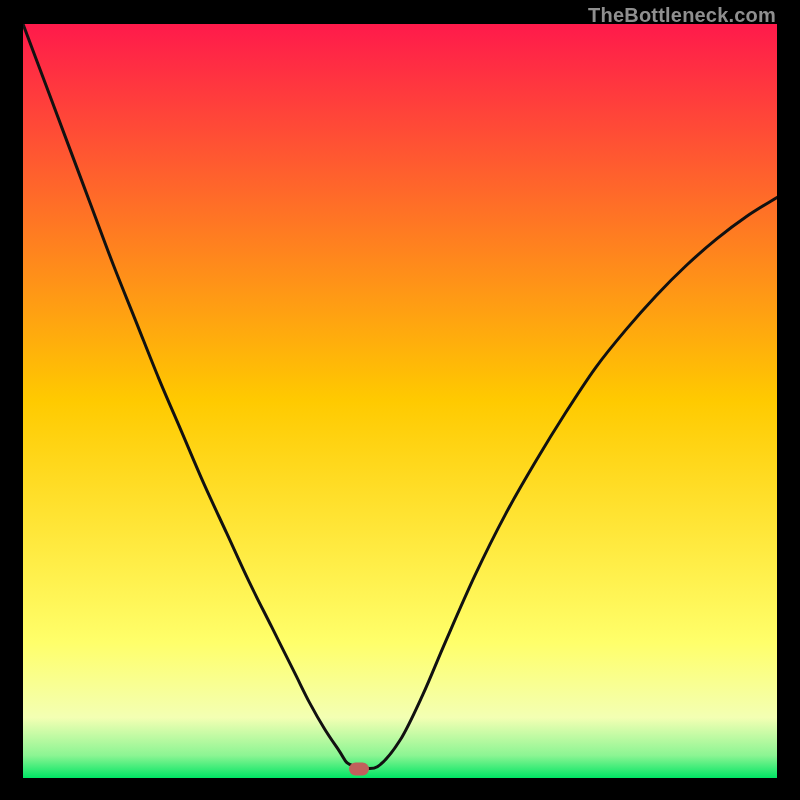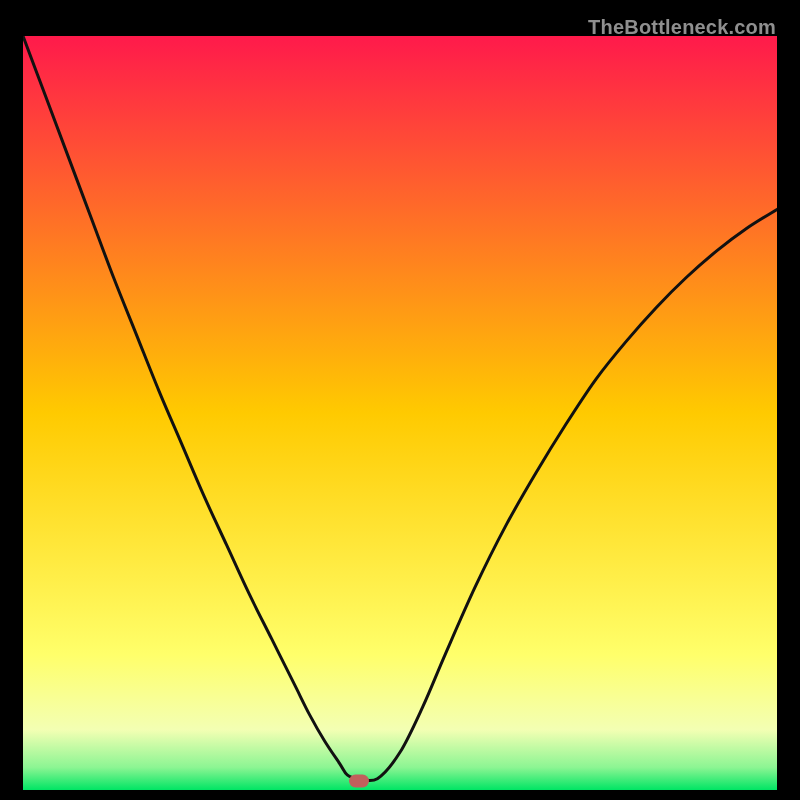--- a/index.html
+++ b/index.html
@@ -10,21 +10,20 @@
     background: #000;
     overflow: hidden;
   }
   .frame {
     position: absolute;
     left: 0;
     top: 0;
     width: 800px;
     height: 700px;
     background: #000;
-    margin-top: 12px;
   }
   .plot-area {
     position: absolute;
     left: 23px;
     top: 24px;
     width: 754px;
     height: 754px;
     overflow: hidden;
   }
   .gradient {

